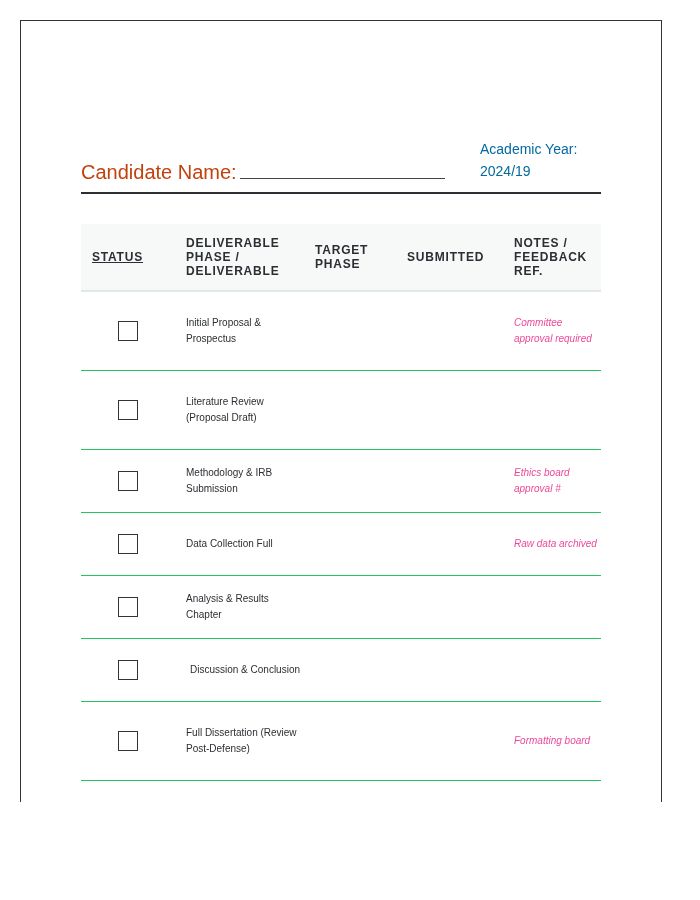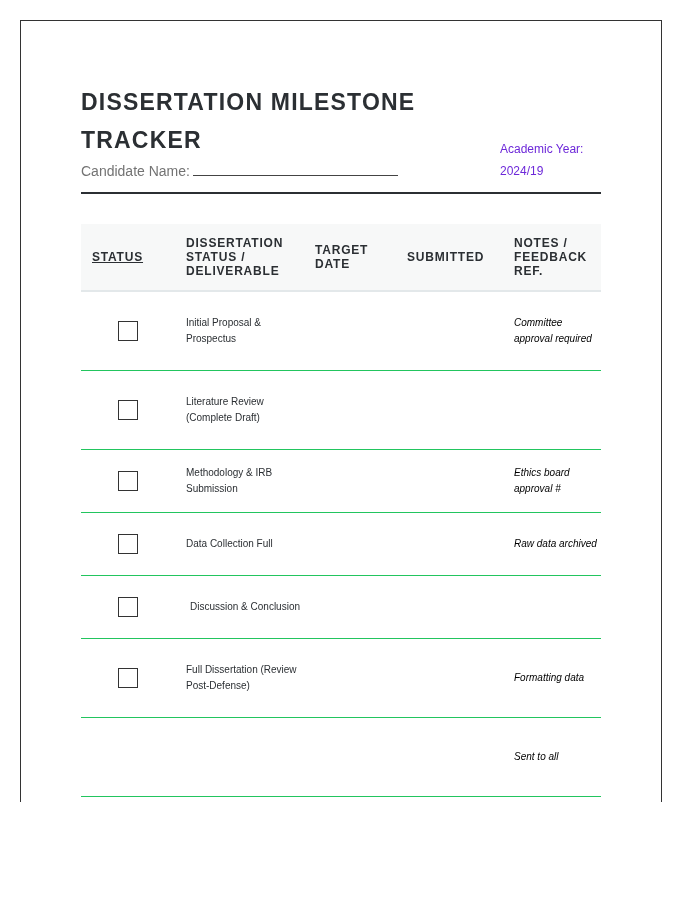--- a/index.html
+++ b/index.html
@@ -1,104 +1,110 @@
 <!DOCTYPE html>
 <html><head>
 <meta charset="utf-8">
 <style>
   html, body { margin:0; padding:0; background:#ffffff; }
   body { width:700px; height:900px; position:relative; overflow:hidden; font-family:"Liberation Sans", sans-serif; color:#2b2f33; }
   .page { position:absolute; left:20px; top:20px; width:640px; height:781px; border:1px solid #333; border-bottom:none; overflow:hidden; background:#fff; }
   .content { position:absolute; left:60px; top:62px; width:520px; }
   .header { position:relative; height:109px; border-bottom:2px solid #2b2f33; }
   .title { font-size:23px; font-weight:bold; letter-spacing:1.2px; line-height:38px; margin:0; color:#2b2f33; width:380px; }
-  .candidate { position:absolute; left:0; top:78px; font-size:14px; color:#737373; }
+  .candidate { position:absolute; left:0; top:78px; font-size:20px; color:#c2410c; }
   .candidate .blank { display:inline-block; width:205px; border-bottom:1px solid #444; height:14px; vertical-align:baseline; margin-left:3px; }
-  .year { position:absolute; left:419px; top:55px; font-size:12px; color:#6d28d9; line-height:22px; }
+  .year { position:absolute; left:399px; top:55px; font-size:14px; color:#0369a1; line-height:22px; }
   table { border-collapse:collapse; width:520px; margin-top:30px; table-layout:fixed; }
   thead tr { background:#f7f8f8; border-bottom:2px solid #e3e8ea; }
   th { font-size:12px; font-weight:bold; letter-spacing:0.8px; text-align:left; color:#2b2f33; padding:0 0 0 11px; height:66px; vertical-align:middle; line-height:14px; }
   td { font-size:10px; padding:0 0 0 11px; vertical-align:middle; border-bottom:1px solid #22c55e; line-height:16px; color:#2b2f33; }
   .col-status { width:83px; }
   .col-phase { width:118px; }
   .col-target { width:81px; }
   .col-sub { width:96px; }
   th.col-status { padding-left:11px;text-decoration:underline; }
   td.status-cell { text-align:center; padding-left:0; }
   .checkbox { display:inline-block; width:18px; height:18px; border:1px solid #333; background:#fff; vertical-align:middle; }
-  .note { font-style:italic; color:#000000; }
+  .note { font-style:italic; color:#ec4899; }
 </style>
 </head>
 <body>
 
 <div class="page">
   <div class="content">
     <div class="header">
-      <h1 class="title">DISSERTATION MILESTONE TRACKER</h1>
       <div class="candidate">
         <span>Candidate Name:</span><span class="blank"></span>
       </div>
       <div class="year">
         <div>Academic Year:</div>
         <div>2024/19</div>
       </div>
     </div>
 
     <table>
       <thead>
         <tr>
           <th class="col-status">STATUS</th>
-          <th class="col-phase">DISSERTATION STATUS / DELIVERABLE</th>
-          <th class="col-target">TARGET DATE</th>
+          <th class="col-phase">DELIVERABLE PHASE / DELIVERABLE</th>
+          <th class="col-target">TARGET PHASE</th>
           <th class="col-sub">SUBMITTED</th>
           <th>NOTES / FEEDBACK REF.</th>
         </tr>
       </thead>
       <tbody id="tbody">
           <tr style="height: 79px;">
             <td class="status-cell"><span class="checkbox"></span></td>
             <td>Initial Proposal &amp; Prospectus</td>
             <td></td>
             <td></td>
             <td class="note">Committee approval required</td>
           </tr>
           <tr style="height: 79px;">
             <td class="status-cell"><span class="checkbox"></span></td>
-            <td>Literature Review (Complete Draft)</td>
+            <td>Literature Review (Proposal Draft)</td>
             <td></td>
             <td></td>
             <td class="note"></td>
           </tr>
           <tr style="height: 63px;">
             <td class="status-cell"><span class="checkbox"></span></td>
             <td>Methodology &amp; IRB Submission</td>
             <td></td>
             <td></td>
             <td class="note">Ethics board approval #</td>
           </tr>
           <tr style="height: 63px;">
             <td class="status-cell"><span class="checkbox"></span></td>
             <td>Data Collection Full</td>
             <td></td>
             <td></td>
             <td class="note">Raw data archived</td>
           </tr>
+          <tr style="height: 63px;">
+            <td class="status-cell"><span class="checkbox"></span></td>
+            <td>Analysis &amp; Results Chapter</td>
+            <td></td>
+            <td></td>
+            <td class="note"></td>
+          </tr>
           <tr style="height: 63px; text-align: center;">
             <td class="status-cell"><span class="checkbox"></span></td>
             <td>Discussion &amp; Conclusion</td>
             <td></td>
             <td></td>
             <td class="note"></td>
           </tr>
           <tr style="height: 79px;">
             <td class="status-cell"><span class="checkbox"></span></td>
             <td>Full Dissertation (Review Post-Defense)</td>
             <td></td>
             <td></td>
-            <td class="note">Formatting data</td>
+            <td class="note">Formatting board</td>
           </tr>
           <tr style="height: 79px;">
             <td class="status-cell"></td>
             <td></td>
             <td></td>
             <td></td>
             <td class="note">Sent to all</td>
           </tr>
         </tbody>
     </table>

